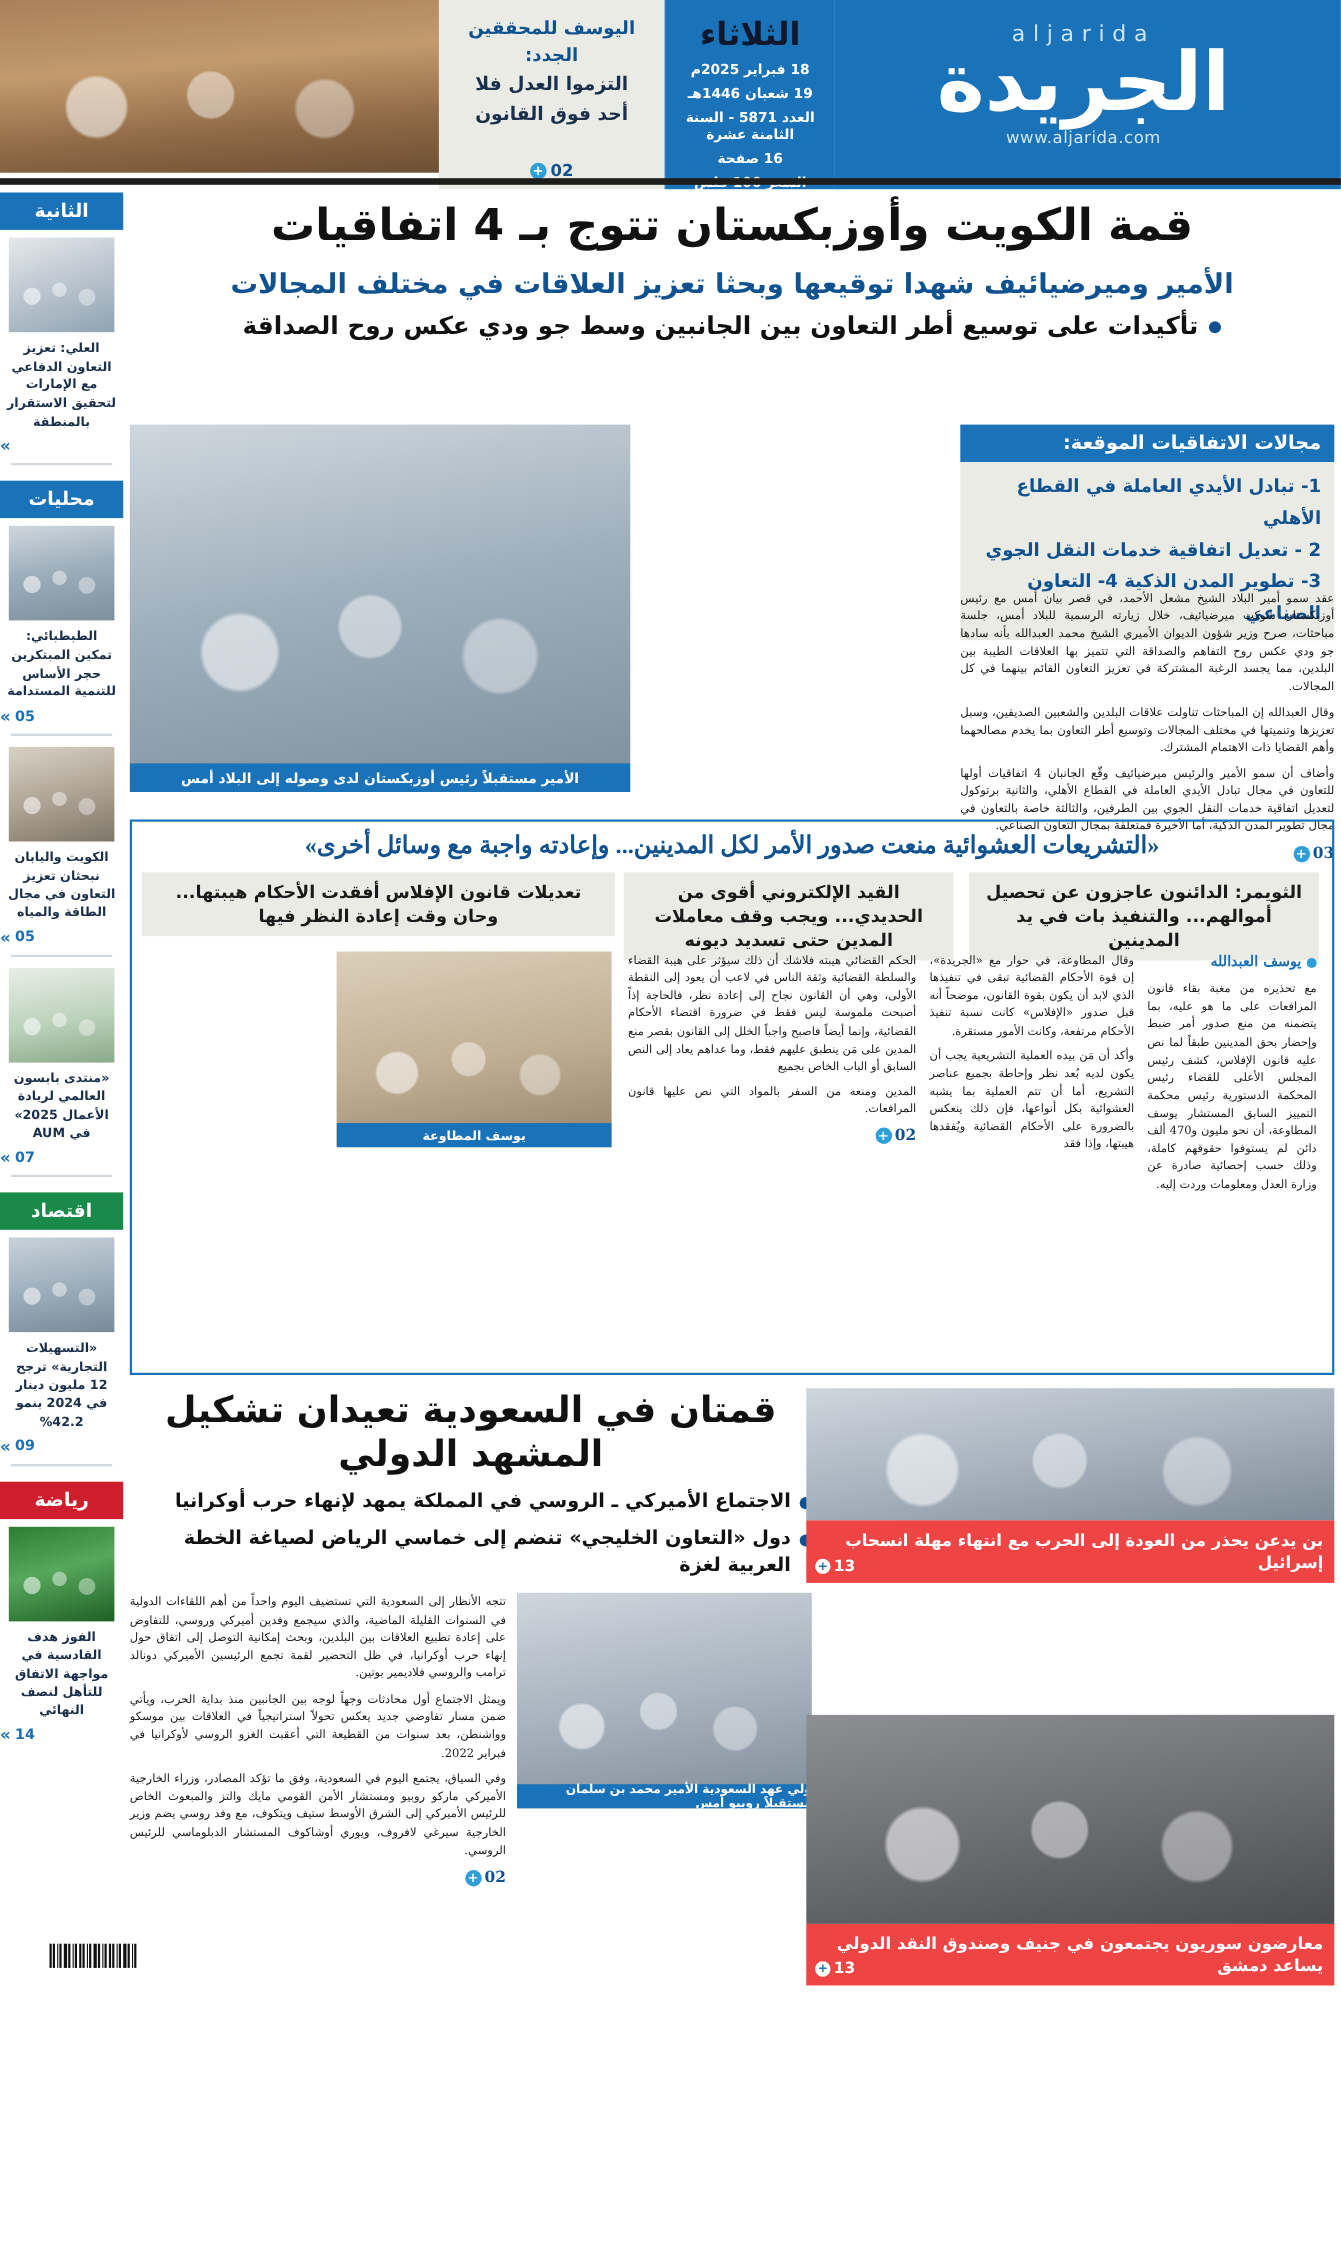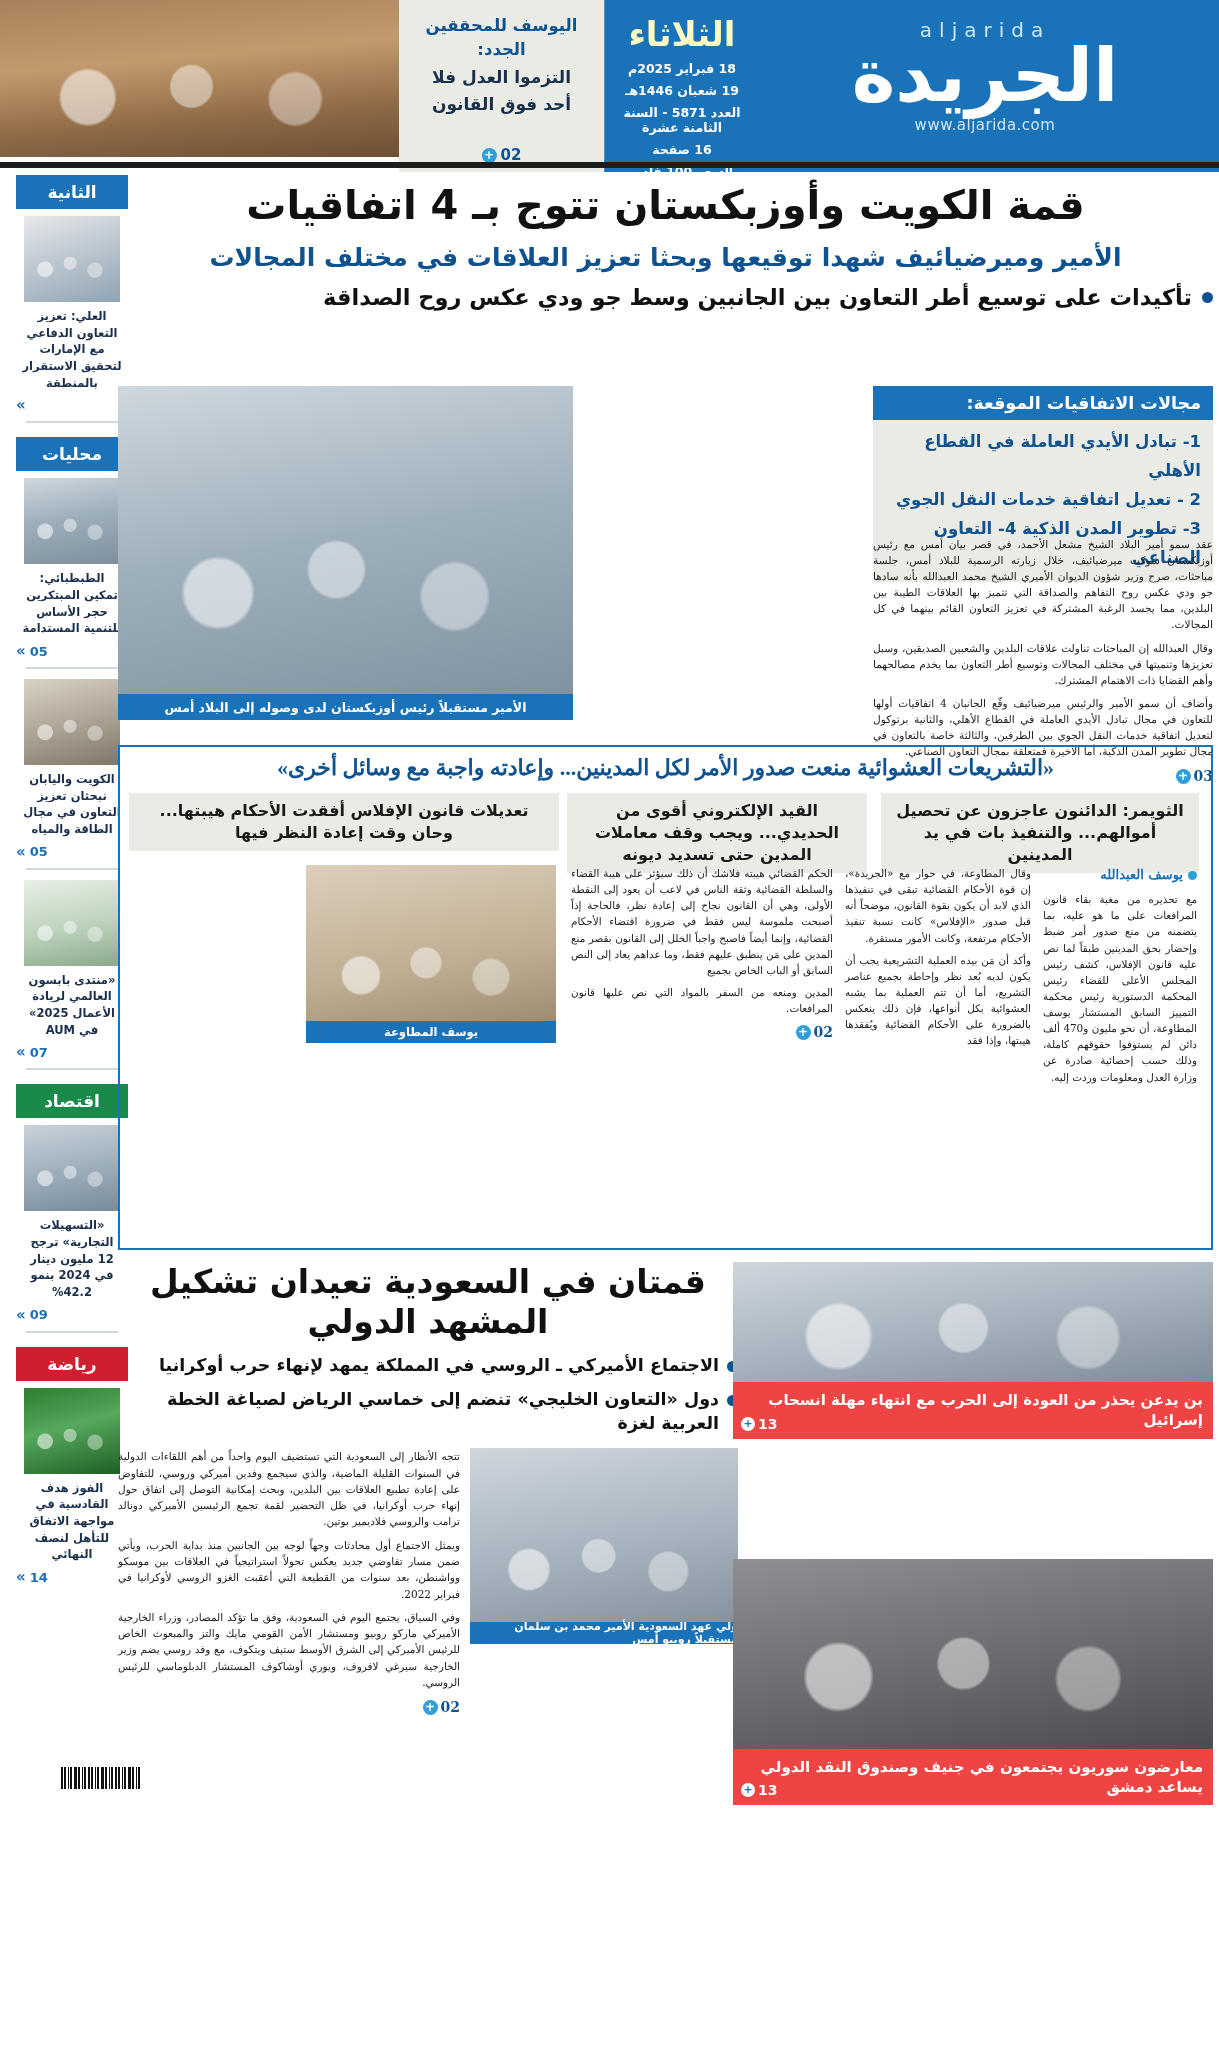--- a/index.html
+++ b/index.html
@@ -36,57 +36,57 @@
     background:#1a72b8; }
   .mh-logoTxt { position:absolute; right:24px; top:10px; width:420px;
     text-align:center; color:#fff; }
   .mh-latin { font-size:20px; letter-spacing:7px; color:#cfe6f7; margin-top:8px; }
   .mh-ar { font-size:74px; font-weight:bold; line-height:.95; margin-top:-2px; }
   .mh-url { font-size:15px; color:#cfe6f7; letter-spacing:.5px; margin-top:6px; }
 
   .mh-info { position:absolute; right:460px; top:0; width:155px; height:172px;
     background:#1a72b8; color:#fff; text-align:center; padding-top:14px;
     border-left:1px solid #4c95cd; }
-  .mh-day { font-size:34px; font-weight:bold; color:#fef9c3; }
+  .mh-day { font-size:29px; font-weight:bold; color:#0f172a; }
   .mh-info div.l { font-size:12.5px; margin-top:7px; font-weight:bold; }
 
   .mh-teaserTxt { position:absolute; right:615px; top:0; width:205px; height:172px;
     background:#e9ebe4; padding:14px 10px 0 10px; text-align:center; }
   .mh-teaserTxt .t1 { color:#10528f; font-weight:bold; font-size:16.5px; line-height:1.45; }
   .mh-teaserTxt .t2 { color:#1a2f4b; font-weight:bold; font-size:17px; line-height:1.45; margin-top:3px; }
   .mh-pagebadge { position:absolute; bottom:8px; right:50%; transform:translateX(50%);
     color:#10528f; font-weight:bold; font-size:15px; display:flex; align-items:center; gap:4px; }
   .plus { display:inline-block; width:15px; height:15px; border-radius:50%;
     background:#2f9fd9; color:#fff; font-size:12px; line-height:15px; text-align:center; }
   .mh-teaserPic { position:absolute; left:0; top:0; width:399px; height:157px; }
   .mh-rule { position:absolute; left:0; top:162px; width:1219px; height:6px; background:#1d1d1b; }
 
   
-  .sidebar { position:absolute; left:16px; top:175px; width:112px; height:1616px; }
+  .sidebar { position:absolute; left:0; top:175px; width:112px; height:1616px; }
   .sb-sec { position:relative; width:112px; }
   .sb-head { height:34px; color:#fff; font-size:17px; font-weight:bold;
     display:flex; align-items:center; justify-content:center; }
   .sb-head.blue-bg { background:#1a72b8; }
   .sb-head.green-bg { background:#1a8a4b; }
   .sb-head.red-bg { background:#cf1f2e; }
   .sb-pic { width:96px; height:86px; margin:7px auto 0 auto; }
   .sb-txt { font-size:11.5px; font-weight:bold; color:#1a2f4b; line-height:1.45;
     text-align:center; padding:6px 6px 0 6px; }
   .sb-more { display:flex; align-items:center; gap:4px; color:#1a6fb5;
     font-weight:bold; font-size:13px; padding:5px 8px 0 0; direction:ltr; }
   .sb-more .chev { font-size:15px; }
   .sb-divider { width:92px; height:2px; background:#cfd8df; margin:7px auto 0 auto; }
 
   
   .lead { position:absolute; left:118px; top:183px; width:1095px; }
   .lead-h1 { font-size:40px; font-weight:bold; color:#111; text-align:center;
     line-height:1.12; letter-spacing:-1px; }
   .lead-h2 { font-size:25px; font-weight:bold; color:#10528f; text-align:center;
     margin-top:14px; line-height:1.3; }
-  .lead-bullet { display:flex; align-items:center; 
+  .lead-bullet { display:flex; align-items:center; justify-content:center;
     gap:10px; margin-top:10px; font-size:22.5px; font-weight:bold; color:#111; }
   .dot { width:11px; height:11px; background:#10528f; border-radius:50%; flex:none; }
 
   
   .lead-body { position:absolute; left:118px; top:386px; width:1095px; height:350px; }
   .lead-photo { position:absolute; left:0; top:0; width:455px; height:334px; }
   .lead-cap { position:absolute; left:0; bottom:0; width:455px; height:26px;
     background:#1a72b8; color:#fff; font-size:12.5px; font-weight:bold;
     display:flex; align-items:center; justify-content:center; }
   .agr-box { position:absolute; right:0; top:0; width:340px; }

